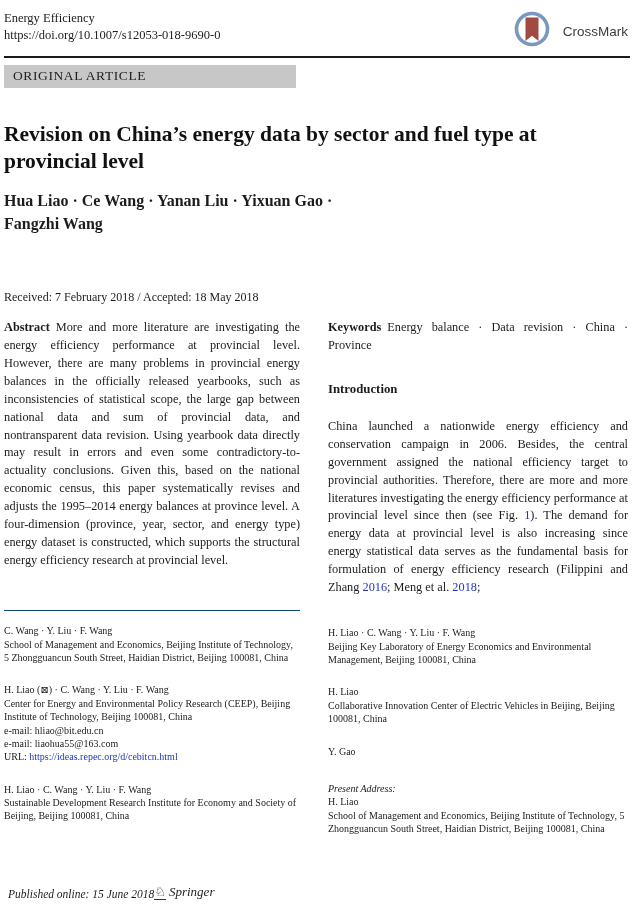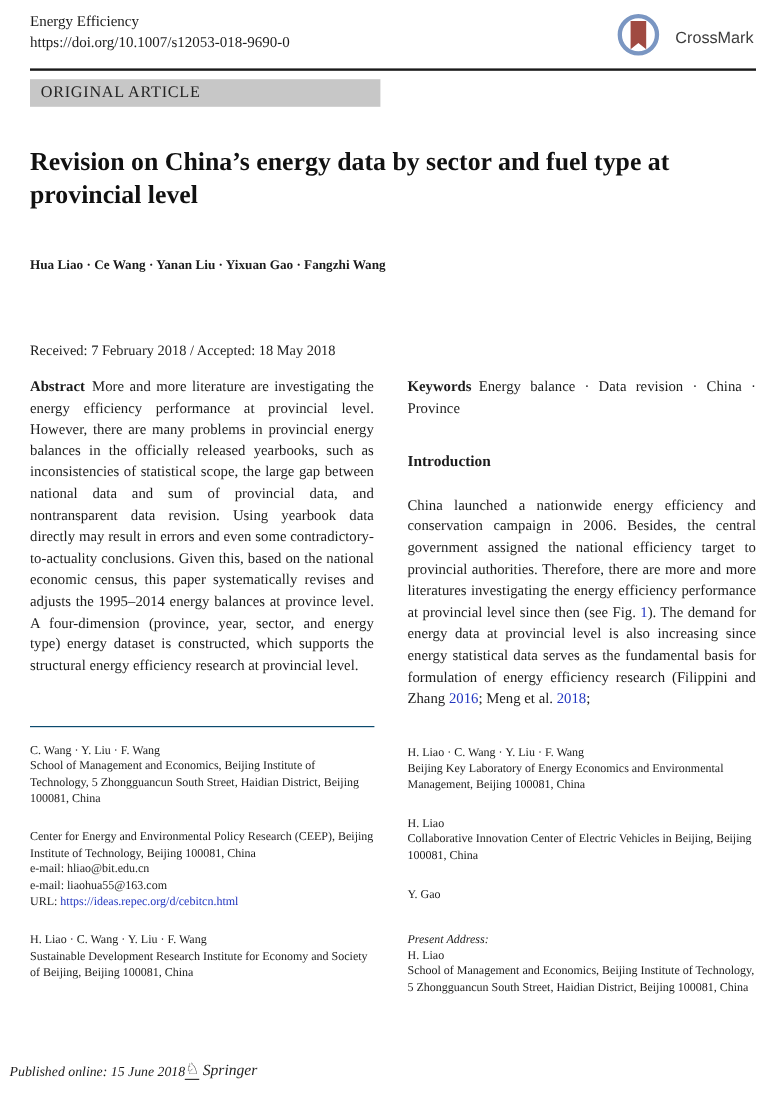--- a/index.html
+++ b/index.html
@@ -2,38 +2,38 @@
 <html><head>
 <meta charset="utf-8">
 <style>
   * { box-sizing: border-box; }
   html,body { margin:0; padding:0; background:#f2f2f2; }
   .page {
     width:640px; height:920px; margin:0 auto; background:#ffffff;
     position:relative; overflow:hidden;
     font-family:"Liberation Serif","DejaVu Serif",serif;
     color:#1c1c1c;
-    padding:10px 10px 0 25px;
+    padding:10px 10px 0 4px;
   }
   
   .hdr { display:flex; justify-content:space-between; align-items:flex-start; }
   .hdr-left div { font-size:12.5px; line-height:1.32; }
   .crossmark { display:flex; align-items:center; gap:12px; margin-right:2px; cursor:pointer; }
   .crossmark-label { font-size:13.5px; color:#3d3d3d; font-family:"Liberation Sans","DejaVu Sans",sans-serif; }
   .toprule { border-top:2.5px solid #1a1a1a; margin-top:4px; }
   .banner {
     margin-top:7px; width:292px; background:#c7c7c7;
     font-size:13.5px; letter-spacing:0.6px; padding:3px 0 4px 9px; color:#222;
   }
   
   .title {
     margin:33px 0 0 0; font-size:21.5px; font-weight:bold; line-height:1.24;
     width:540px; color:#111;
   }
-  .authors { margin-top:39px; font-weight:bold; font-size:11px; line-height:1.4; width:345px; }
+  .authors { margin-top:16px; font-weight:bold; font-size:16px; line-height:1.4; width:345px; }
   .dates { margin-top:54px; font-size:12px; line-height:1.34; }
   
   .cols { display:flex; margin-top:14px; height:291px; }
   .col-left { width:296px; }
   .col-right { width:300px; margin-left:28px; }
   .body-p { font-size:12.3px; line-height:1.455; text-align:justify; margin:0; }
   .lbl { font-weight:bold; padding-right:6px; }
   .sec-head { font-size:12.8px; font-weight:bold; margin:27px 0 0 0; }
   .intro { margin-top:21px; }
   .link { color:#2135c0; text-decoration:none; cursor:pointer; }
@@ -109,20 +109,21 @@
     </div>
   </div>
 
   <div class="fnotes">
     <div class="fn-left">
       <div class="fn-block">
         <div>C. Wang · Y. Liu · F. Wang</div>
         <div>School of Management and Economics, Beijing Institute of Technology, 5 Zhongguancun South Street, Haidian District, Beijing 100081, China</div>
       </div>
       <div class="fn-block">
+        <div>H. Liao (⊠) · C. Wang · Y. Liu · F. Wang</div>
         <div>Center for Energy and Environmental Policy Research (CEEP), Beijing Institute of Technology, Beijing 100081, China</div>
         <div>e-mail: hliao@bit.edu.cn</div>
         <div>e-mail: liaohua55@163.com</div>
         <div><span>URL: </span><a class="link">https://ideas.repec.org/d/cebitcn.html</a></div>
       </div>
       <div class="fn-block">
         <div>H. Liao · C. Wang · Y. Liu · F. Wang</div>
         <div>Sustainable Development Research Institute for Economy and Society of Beijing, Beijing 100081, China</div>
       </div>
     </div>

